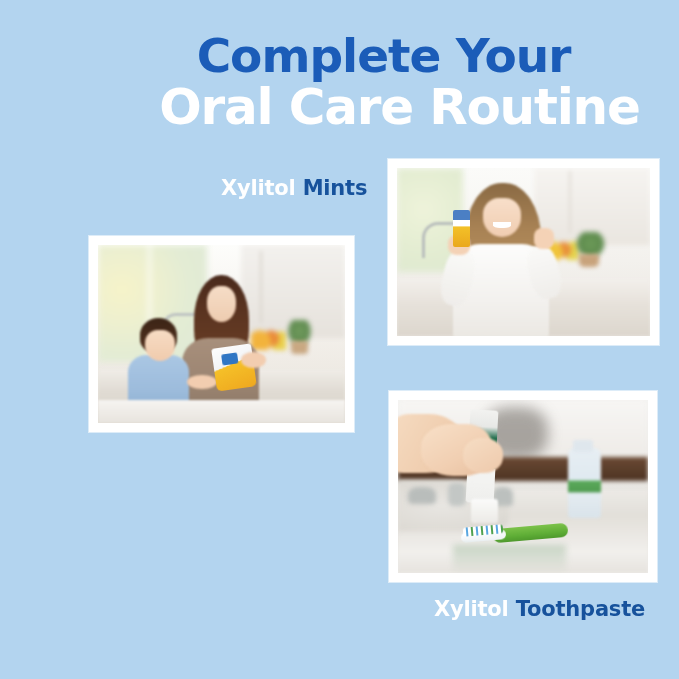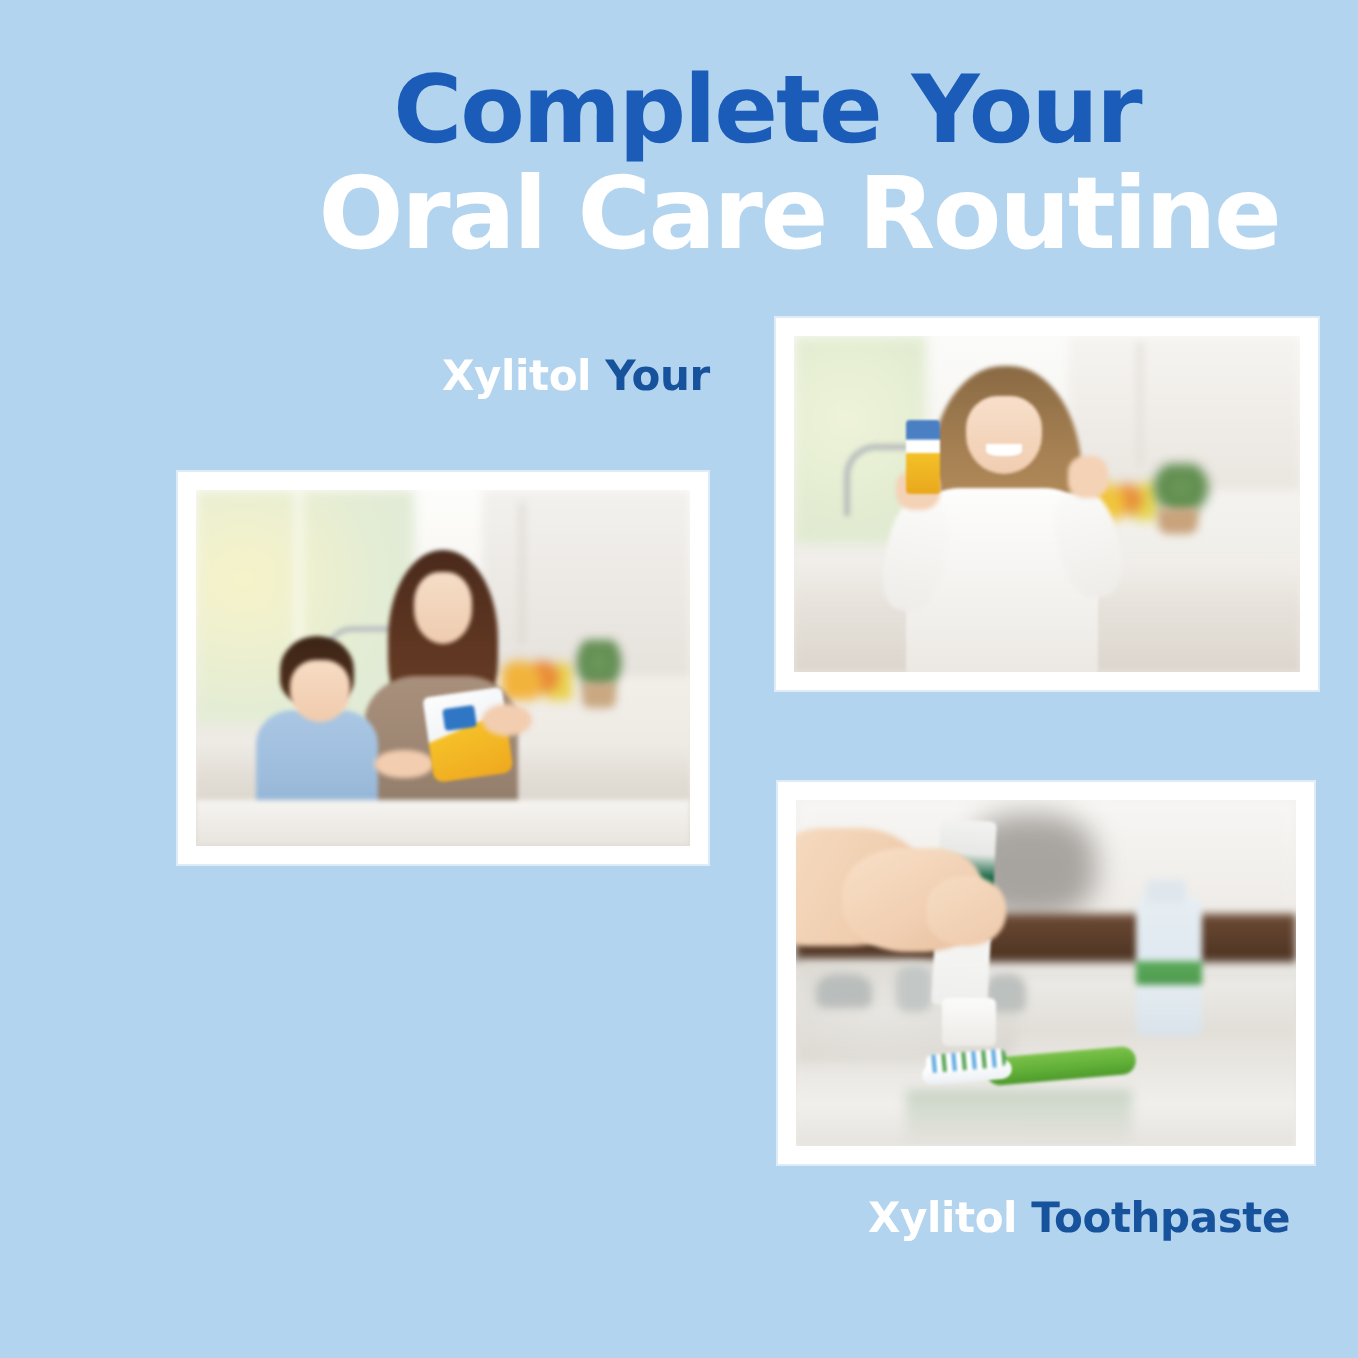--- a/index.html
+++ b/index.html
@@ -437,21 +437,21 @@
         <div class="mint-smile"></div>
         <div class="mint-hand-l"></div>
         <div class="mint-hand-r"></div>
         <div class="mint-bottle"></div>
       </div>
     </div>
   </div>
 
   <div class="caption" id="caption-mints">
     <span class="w">Xylitol</span>
-    <span class="b">Your</span>
+    <span class="b">Mints</span>
   </div>
 
   <div class="frame" id="frame-gum">
     <div class="photo">
       <div class="scene gum-scene">
         <div class="gum-bg"></div>
         <div class="gum-window"></div>
         <div class="gum-cab-r"></div>
         <div class="gum-counter"></div>
         <div class="gum-faucet"></div>

